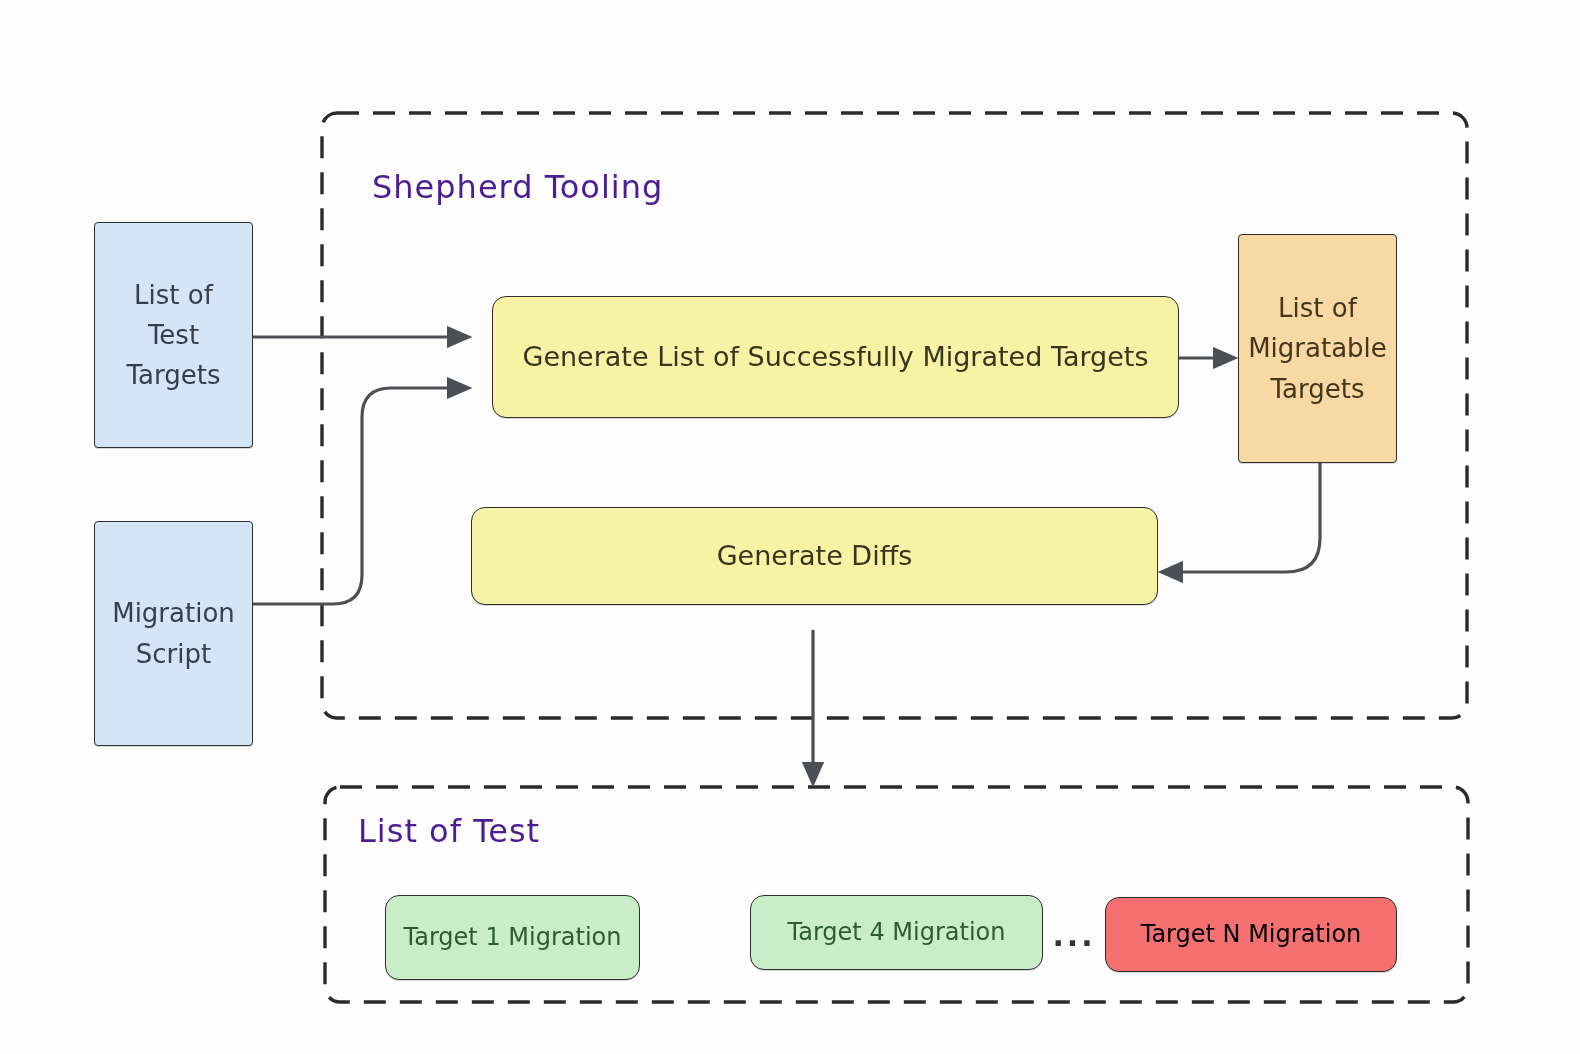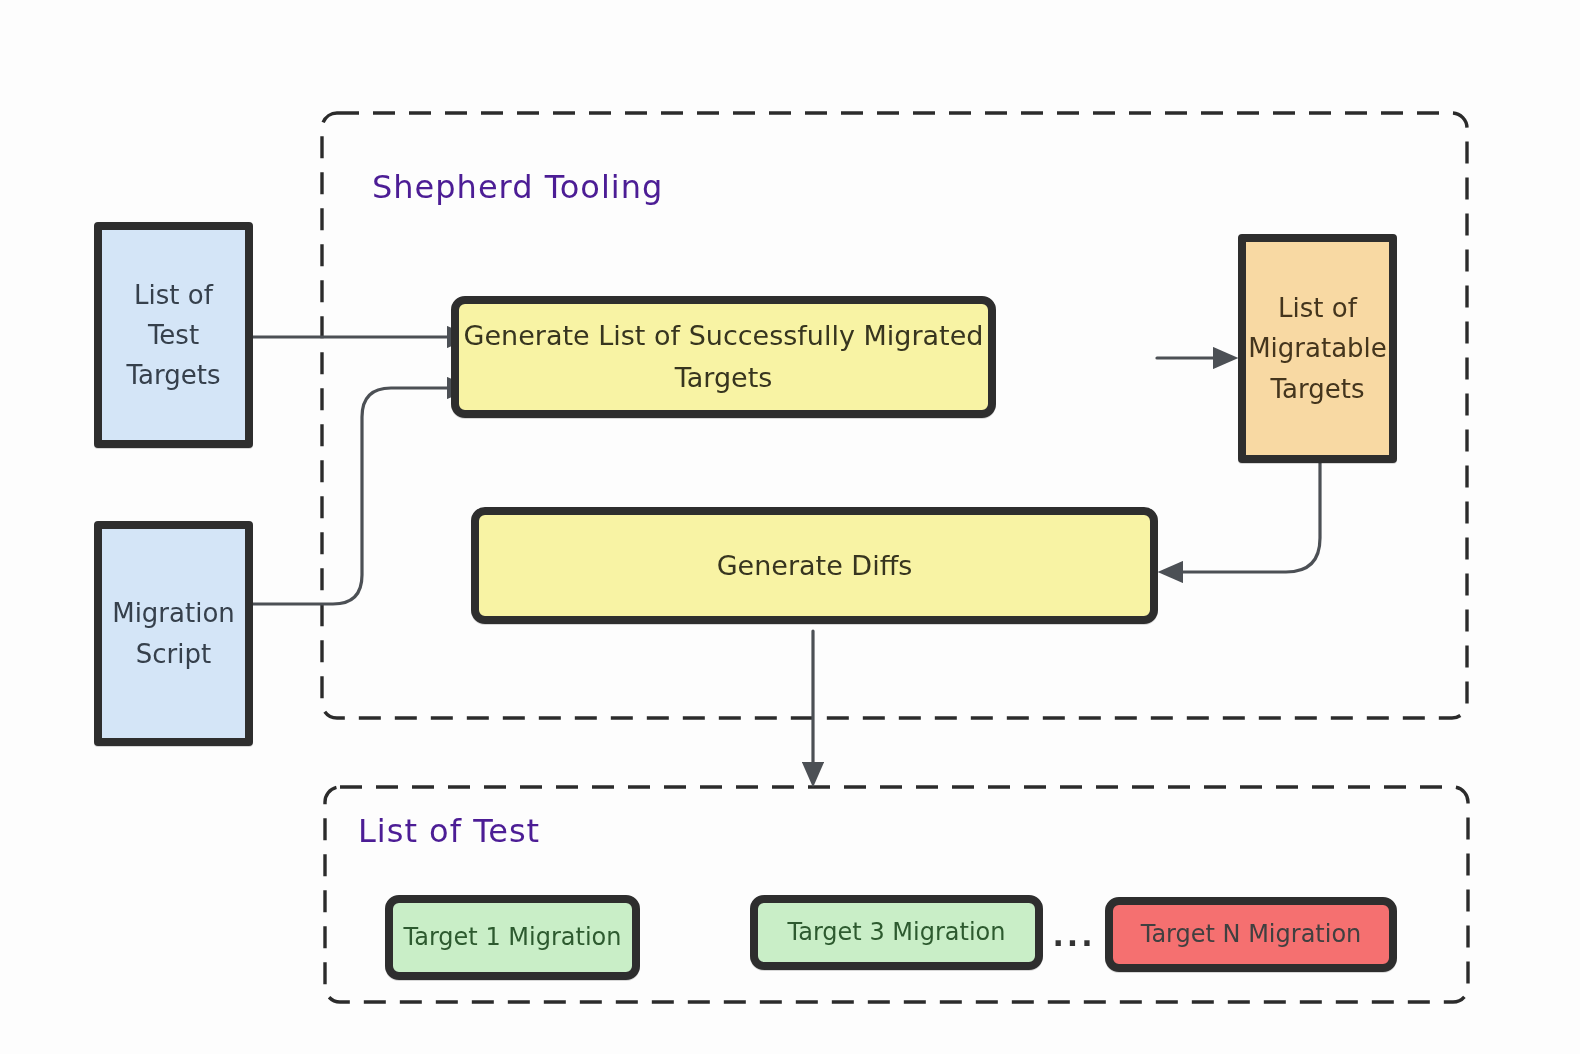--- a/index.html
+++ b/index.html
@@ -8,21 +8,21 @@
     width: 1580px;
     height: 1054px;
     background: #fdfdfd;
     font-family: "DejaVu Sans", "Liberation Sans", sans-serif;
     overflow: hidden;
   }
   .layer { position: absolute; left: 0; top: 0; width: 1580px; height: 1054px; }
   .node {
     position: absolute;
     box-sizing: border-box;
-    border: 8px solid #4c1d95;
+    border: 1px solid #4c1d95;
     display: flex;
     align-items: center;
     justify-content: center;
     text-align: center;
     white-space: pre-line;
     line-height: 1.55;
     box-shadow: 0 1px 0 rgba(0,0,0,0.15);
   }
   .node-rect  { border-radius: 4px; }
   .node-round { border-radius: 14px; }
@@ -73,29 +73,29 @@
 
   <div class="region-label" style="left:358px; top:812px;">List of Test</div>
 
   <div class="node node-rect" style="left: 94px; top: 222px; width: 159px; height: 226px; font-size: 26px; background: rgb(212, 229, 247); color: rgb(54, 64, 76); border-color: rgb(46, 46, 46);">List of
 Test
 Targets</div>
 
   <div class="node node-rect" style="left: 94px; top: 493px; width: 159px; height: 225px; font-size: 26px; background: rgb(212, 229, 247); color: rgb(54, 64, 76); border-color: rgb(46, 46, 46); margin-top: 28px;">Migration
 Script</div>
 
-  <div class="node node-round" style="left: 451px; top: 296px; width: 545px; height: 122px; font-size: 27px; background: rgb(248, 243, 164); color: rgb(55, 53, 31); border-color: rgb(46, 46, 46);">Generate List of Successfully Migrated Targets</div>
+  <div class="node node-round" style="left: 492px; top: 296px; width: 687px; height: 122px; font-size: 27px; background: rgb(248, 243, 164); color: rgb(55, 53, 31); border-color: rgb(46, 46, 46);">Generate List of Successfully Migrated Targets</div>
 
-  <div class="node node-round" style="left: 471px; top: 507px; width: 687px; height: 117px; font-size: 27px; background: rgb(248, 243, 164); color: rgb(55, 53, 31); border-color: rgb(46, 46, 46);">Generate Diffs</div>
+  <div class="node node-round" style="left: 471px; top: 507px; width: 687px; height: 98px; font-size: 27px; background: rgb(248, 243, 164); color: rgb(55, 53, 31); border-color: rgb(46, 46, 46);">Generate Diffs</div>
 
   <div class="node node-rect" style="left: 1238px; top: 234px; width: 159px; height: 229px; font-size: 26px; background: rgb(248, 217, 163); color: rgb(68, 53, 29); border-color: rgb(46, 46, 46);">List of
 Migratable
 Targets</div>
 
   <div class="node node-round" style="left: 385px; top: 895px; width: 255px; height: 85px; font-size: 24px; background: rgb(201, 238, 199); color: rgb(45, 90, 47); border-color: rgb(46, 46, 46);">Target 1 Migration</div>
 
-  <div class="node node-round" style="left: 750px; top: 895px; width: 293px; height: 75px; font-size: 24px; background: rgb(201, 238, 199); color: rgb(45, 90, 47); border-color: rgb(46, 46, 46);">Target 3 Migration</div>
+  <div class="node node-round" style="left: 750px; top: 895px; width: 293px; height: 75px; font-size: 24px; background: rgb(201, 238, 199); color: rgb(45, 90, 47); border-color: rgb(46, 46, 46);">Target 4 Migration</div>
 
   <div class="ellipsis" style="left:1051px; top:918px; width:46px; text-align:center;">...</div>
 
-  <div class="node node-round" style="left: 1105px; top: 897px; width: 292px; height: 75px; font-size: 24px; background: rgb(245, 112, 112); color: #404040; border-color: rgb(46, 46, 46);">Target N Migration</div>
+  <div class="node node-round" style="left: 1105px; top: 897px; width: 292px; height: 75px; font-size: 24px; background: rgb(245, 112, 112); color: #000000; border-color: rgb(46, 46, 46);">Target N Migration</div>
 
 </div>
 
 </body></html>

